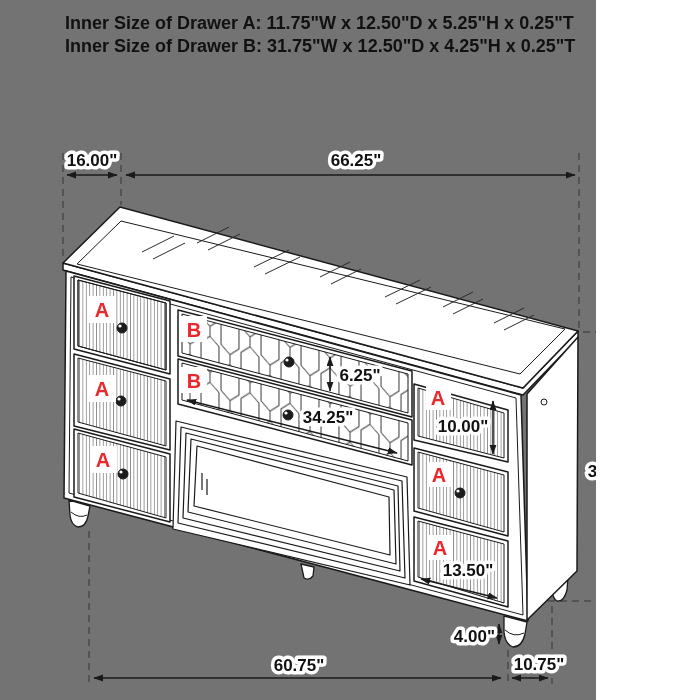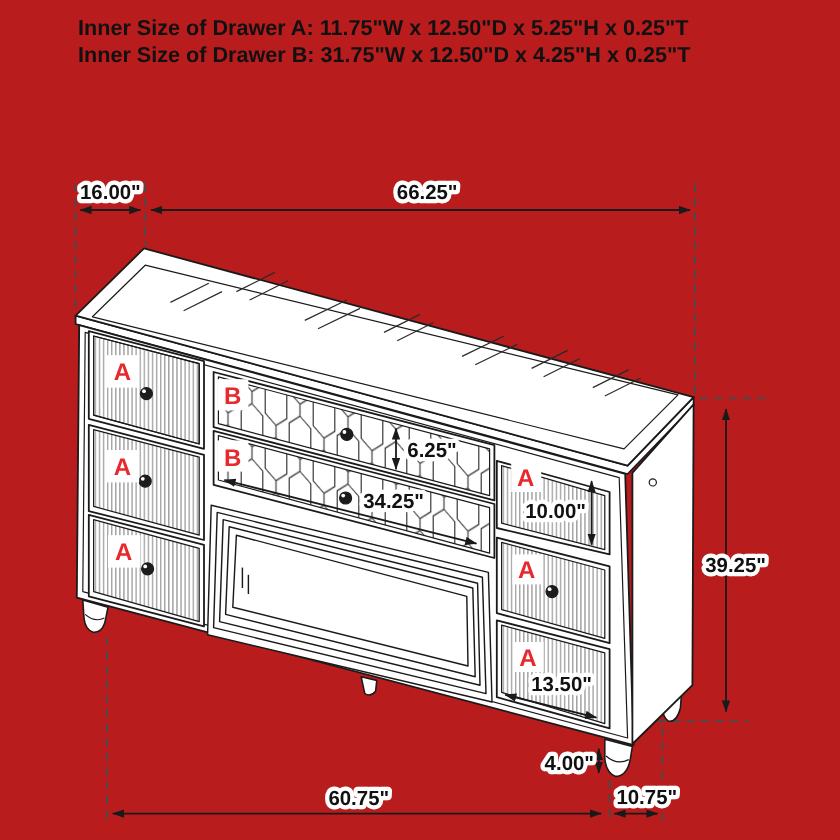--- a/index.html
+++ b/index.html
@@ -1,16 +1,16 @@
 <!DOCTYPE html>
 <html><head>
 <meta charset="utf-8">
 <style>
   html,body{margin:0;padding:0;background:#ffffff;}
-  .stage{width:700px;height:700px;position:relative;background:#b91c1c;overflow:hidden;}
+  .stage{width:596px;height:700px;position:relative;background:#737373;overflow:hidden;}
   svg{display:block;}
   .title-text{font:bold 18px "Liberation Sans",sans-serif;fill:#111;}
   .dim{font:bold 17px "Liberation Sans",sans-serif;fill:#111;text-anchor:middle;
        paint-order:stroke;stroke:#ffffff;stroke-width:7px;stroke-linejoin:round;}
   .dim-end{text-anchor:end;}
   .outline{fill:#ffffff;stroke:#1a1a1a;stroke-width:1.5;stroke-linejoin:round;}
   .outline-thin{fill:none;stroke:#1a1a1a;stroke-width:1;stroke-linejoin:round;}
   .frameline{fill:none;stroke:#1a1a1a;stroke-width:1.2;stroke-linejoin:round;}
   .whitepanel{fill:#ffffff;stroke:#1a1a1a;stroke-width:1.2;stroke-linejoin:round;}
   .drawer-open{fill:#ffffff;stroke:#1a1a1a;stroke-width:1.5;stroke-linejoin:round;}

